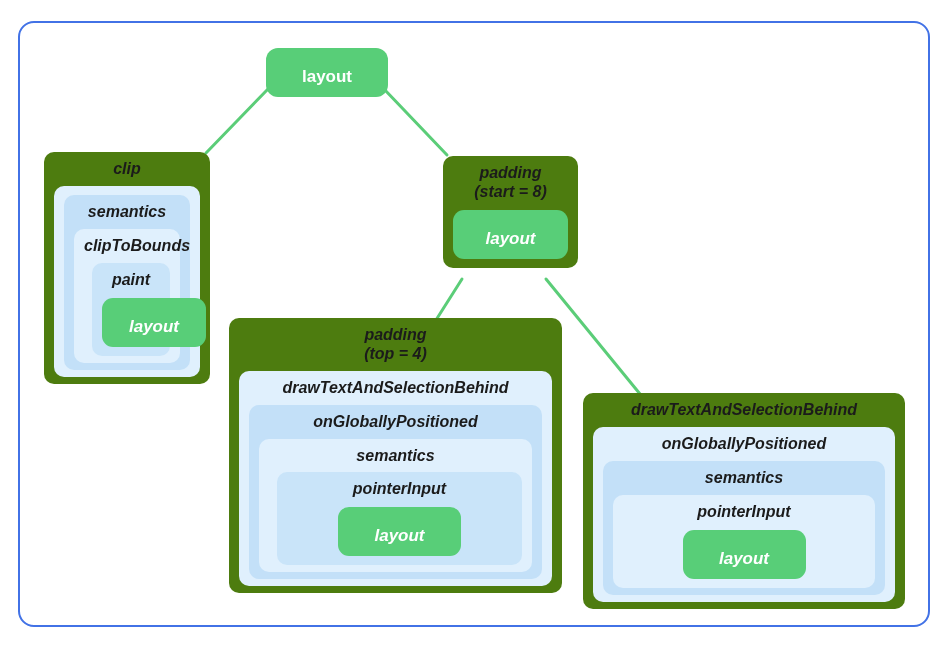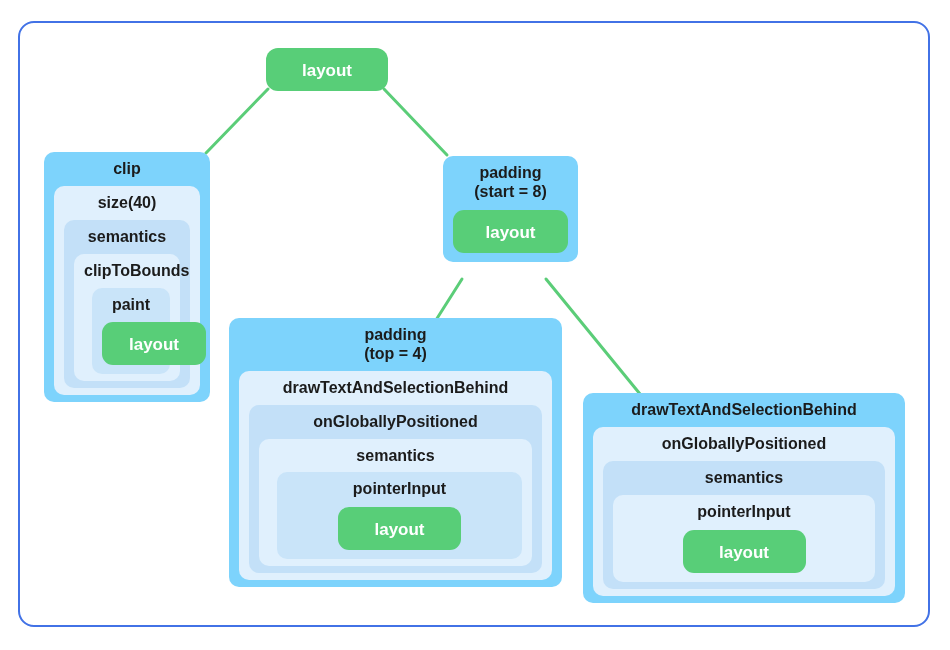--- a/index.html
+++ b/index.html
@@ -63,36 +63,36 @@
   }
 
   
   .nodebox .nodebox {
     position: static;
     margin-top: 3px;
     width: auto;
   }
 
   
-  .d0 { background: #7dd3fc; }
+  .d0 { background: #4d7c0f; font-style: italic; }
   .d1 { background: #e0f0fd; }
   .d2 { background: #c3e0f8; }
   .d3 { background: #e0f0fd; }
   .d4 { background: #c9e4f9; margin-left: 8px; }
 
   
   .chip {
     display: block;
     background: #58ce78;
     color: #ffffff;
     border-radius: 11px;
     font-weight: bold;
     font-size: 17px;
     text-align: center;
-    padding: 13px 18px 10px 18px;
+    padding: 19px 18px 10px 18px;
     margin: 4px auto 2px auto;
     box-sizing: border-box;
   }
   .chip.root {
     position: absolute;
     margin: 0;
     border-radius: 12px;
   }
 </style>
 </head>
@@ -112,21 +112,20 @@
 
     <line x1="546" y1="279" x2="640" y2="394" stroke="#5bcd78" stroke-width="3" stroke-linecap="round"></line>
   </svg>
 
   <div class="chip root" style="left:266px; top:48px; width:122px;">layout</div>
 
   <div class="nodebox d0" style="left:44px; top:152px; width:166px;">
     <span class="nodelabel">clip</span>
 
     <div class="nodebox d1">
-      <span class="nodelabel">size(40)</span>
 
       <div class="nodebox d2">
         <span class="nodelabel">semantics</span>
 
         <div class="nodebox d3">
           <span class="nodelabel">clipToBounds</span>
 
           <div class="nodebox d4">
             <span class="nodelabel">paint</span>
 

